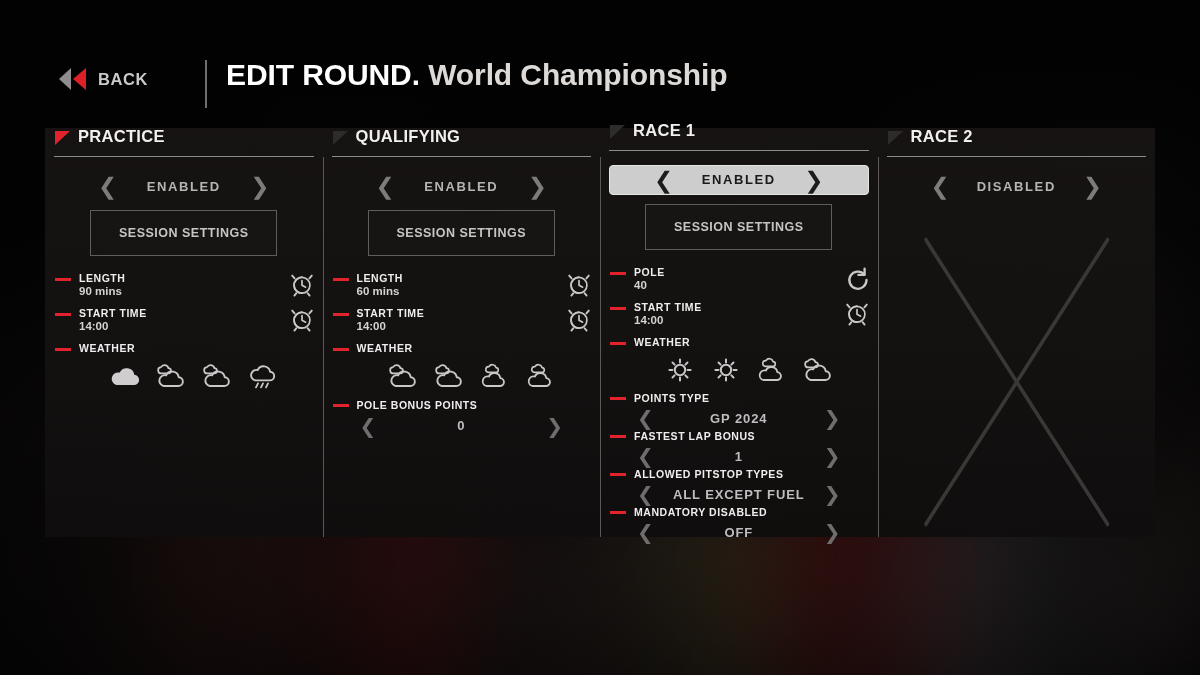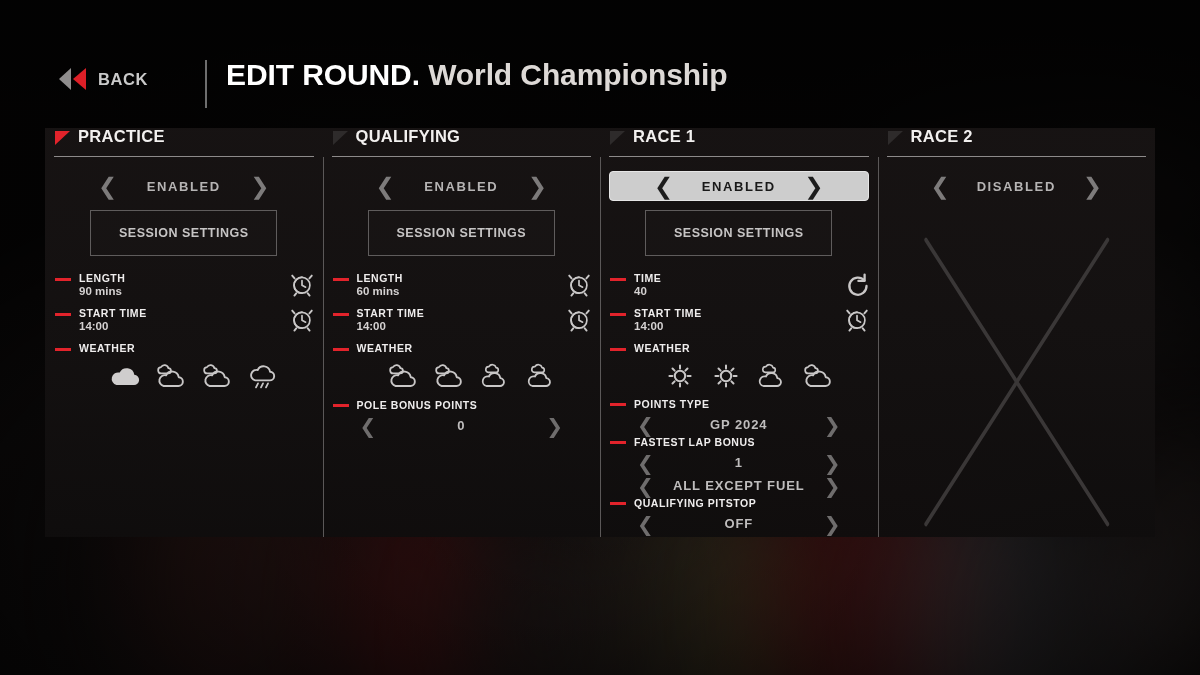--- a/index.html
+++ b/index.html
@@ -388,21 +388,21 @@
           <div class="arr l">❮</div>
           <div class="sel-val">ENABLED</div>
           <div class="arr r">❯</div>
         </div>
         <div class="sess-btn">
           <span>SESSION SETTINGS</span>
         </div>
         <div class="rows">
           <div class="info-row">
             <div class="dash"></div>
-            <div class="info-label">TIME</div>
+            <div class="info-label">POLE</div>
             <div class="info-value">40</div>
             <div class="row-icon">
               <svg width="26" height="26" viewBox="0 0 26 26">
                 <path d="M20.3 8.4a8.6 8.6 0 1 0 2.2 5.6" fill="none" stroke="#c9c7c7" stroke-width="2.3" stroke-linecap="round" stroke-linejoin="round"></path>
                 <path d="M20.6 2.6 L20.6 8.9 L14.4 8.9" fill="none" stroke="#c9c7c7" stroke-width="2.3" stroke-linecap="round" stroke-linejoin="round"></path>
               </svg>
             </div>
           </div>
           <div class="info-row">
             <div class="dash"></div>
@@ -463,28 +463,32 @@
           </div>
           <div class="step-label">
             <div class="dash"></div>
             <div class="info-label">FASTEST LAP BONUS</div>
           </div>
           <div class="stepper">
             <div class="arr l">❮</div>
             <div class="sv">1</div>
             <div class="arr r">❯</div>
           </div>
+          <div class="step-label">
+            <div class="dash"></div>
+            <div class="info-label">ALLOWED PITSTOP TYPES</div>
+          </div>
           <div class="stepper">
             <div class="arr l">❮</div>
             <div class="sv">ALL EXCEPT FUEL</div>
             <div class="arr r">❯</div>
           </div>
           <div class="step-label">
             <div class="dash"></div>
-            <div class="info-label">QUALIFYING PITSTOP</div>
+            <div class="info-label">MANDATORY DISABLED</div>
           </div>
           <div class="stepper">
             <div class="arr l">❮</div>
             <div class="sv">OFF</div>
             <div class="arr r">❯</div>
           </div>
         </div>
       </div>
     </div>
   <div class="col">

